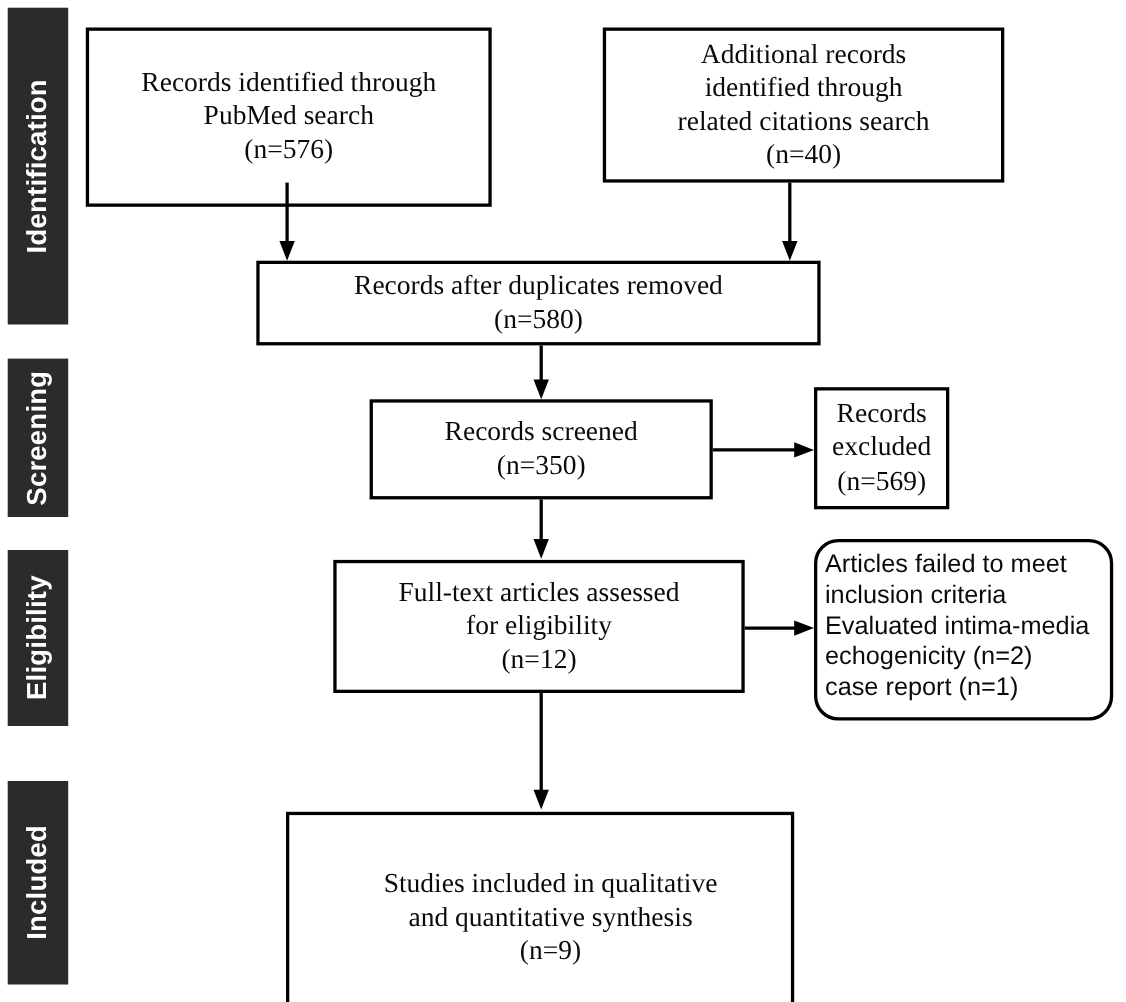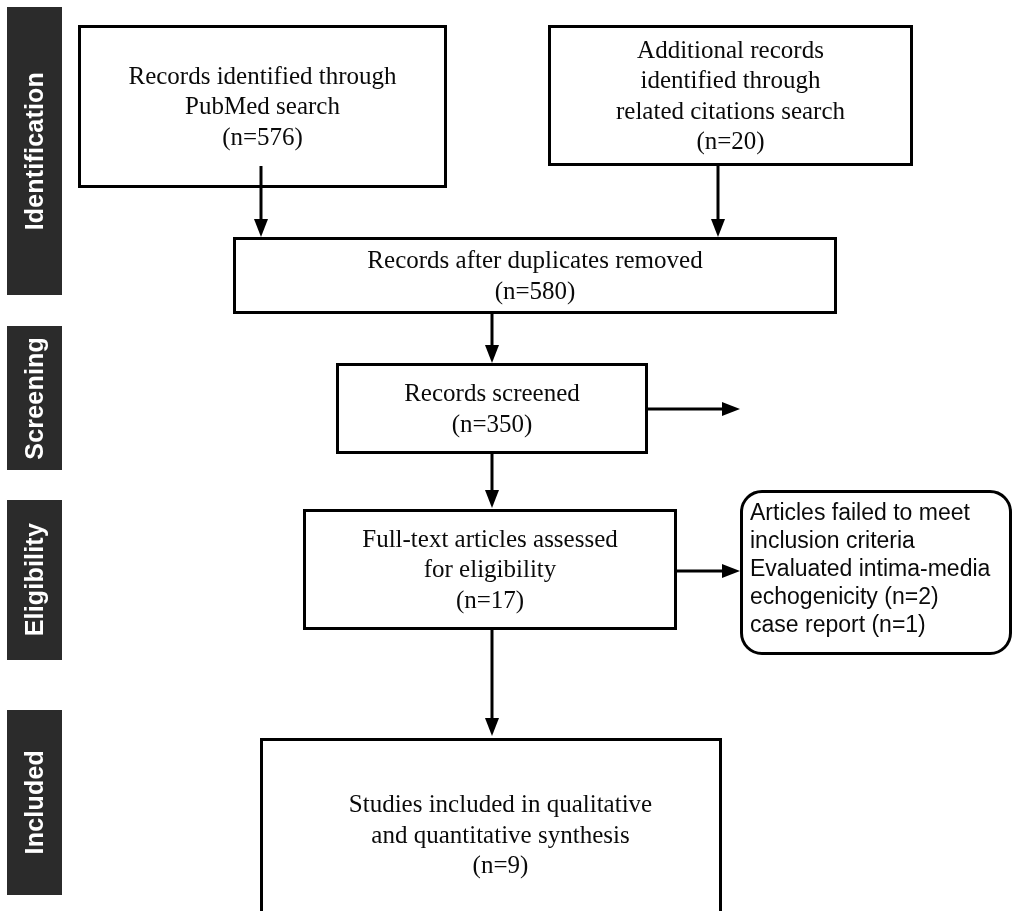--- a/index.html
+++ b/index.html
@@ -100,38 +100,43 @@
   <div class="flow-box" style="left:78px; top:25px; width:369px; height:163px;">
     <span class="box-text">Records identified through
 PubMed search
 (n=576)</span>
   </div>
 
   <div class="flow-box" style="left:548px; top:25px; width:365px; height:141px;">
     <span class="box-text">Additional records
 identified through
 related citations search
-(n=20)</span>
-  </div>
-
-  <div class="flow-box" style="left:233px; top:237px; width:604px; height:77px;">
+(n=40)</span>
+  </div>
+
+  <div class="flow-box" style="left:233px; top:237px; width:513px; height:77px;">
     <span class="box-text">Records after duplicates removed
 (n=580)</span>
   </div>
 
   <div class="flow-box" style="left:336px; top:363px; width:312px; height:91px;">
     <span class="box-text">Records screened
 (n=350)</span>
   </div>
 
+  <div class="flow-box" style="left:740px; top:352px; width:123px; height:111px;">
+    <span class="box-text">Records
+excluded
+(n=569)</span>
+  </div>
 
   <div class="flow-box" style="left:303px; top:509px; width:374px; height:121px;">
     <span class="box-text">Full-text articles assessed
 for eligibility
-(n=17)</span>
+(n=12)</span>
   </div>
 
   <div class="flow-box sans" style="left:740px; top:490px; width:272px; height:165px;border-radius:22px;">
     <span class="box-text">Articles failed to meet
 inclusion criteria
 Evaluated intima-media
 echogenicity (n=2)
 case report (n=1)</span>
   </div>
 

